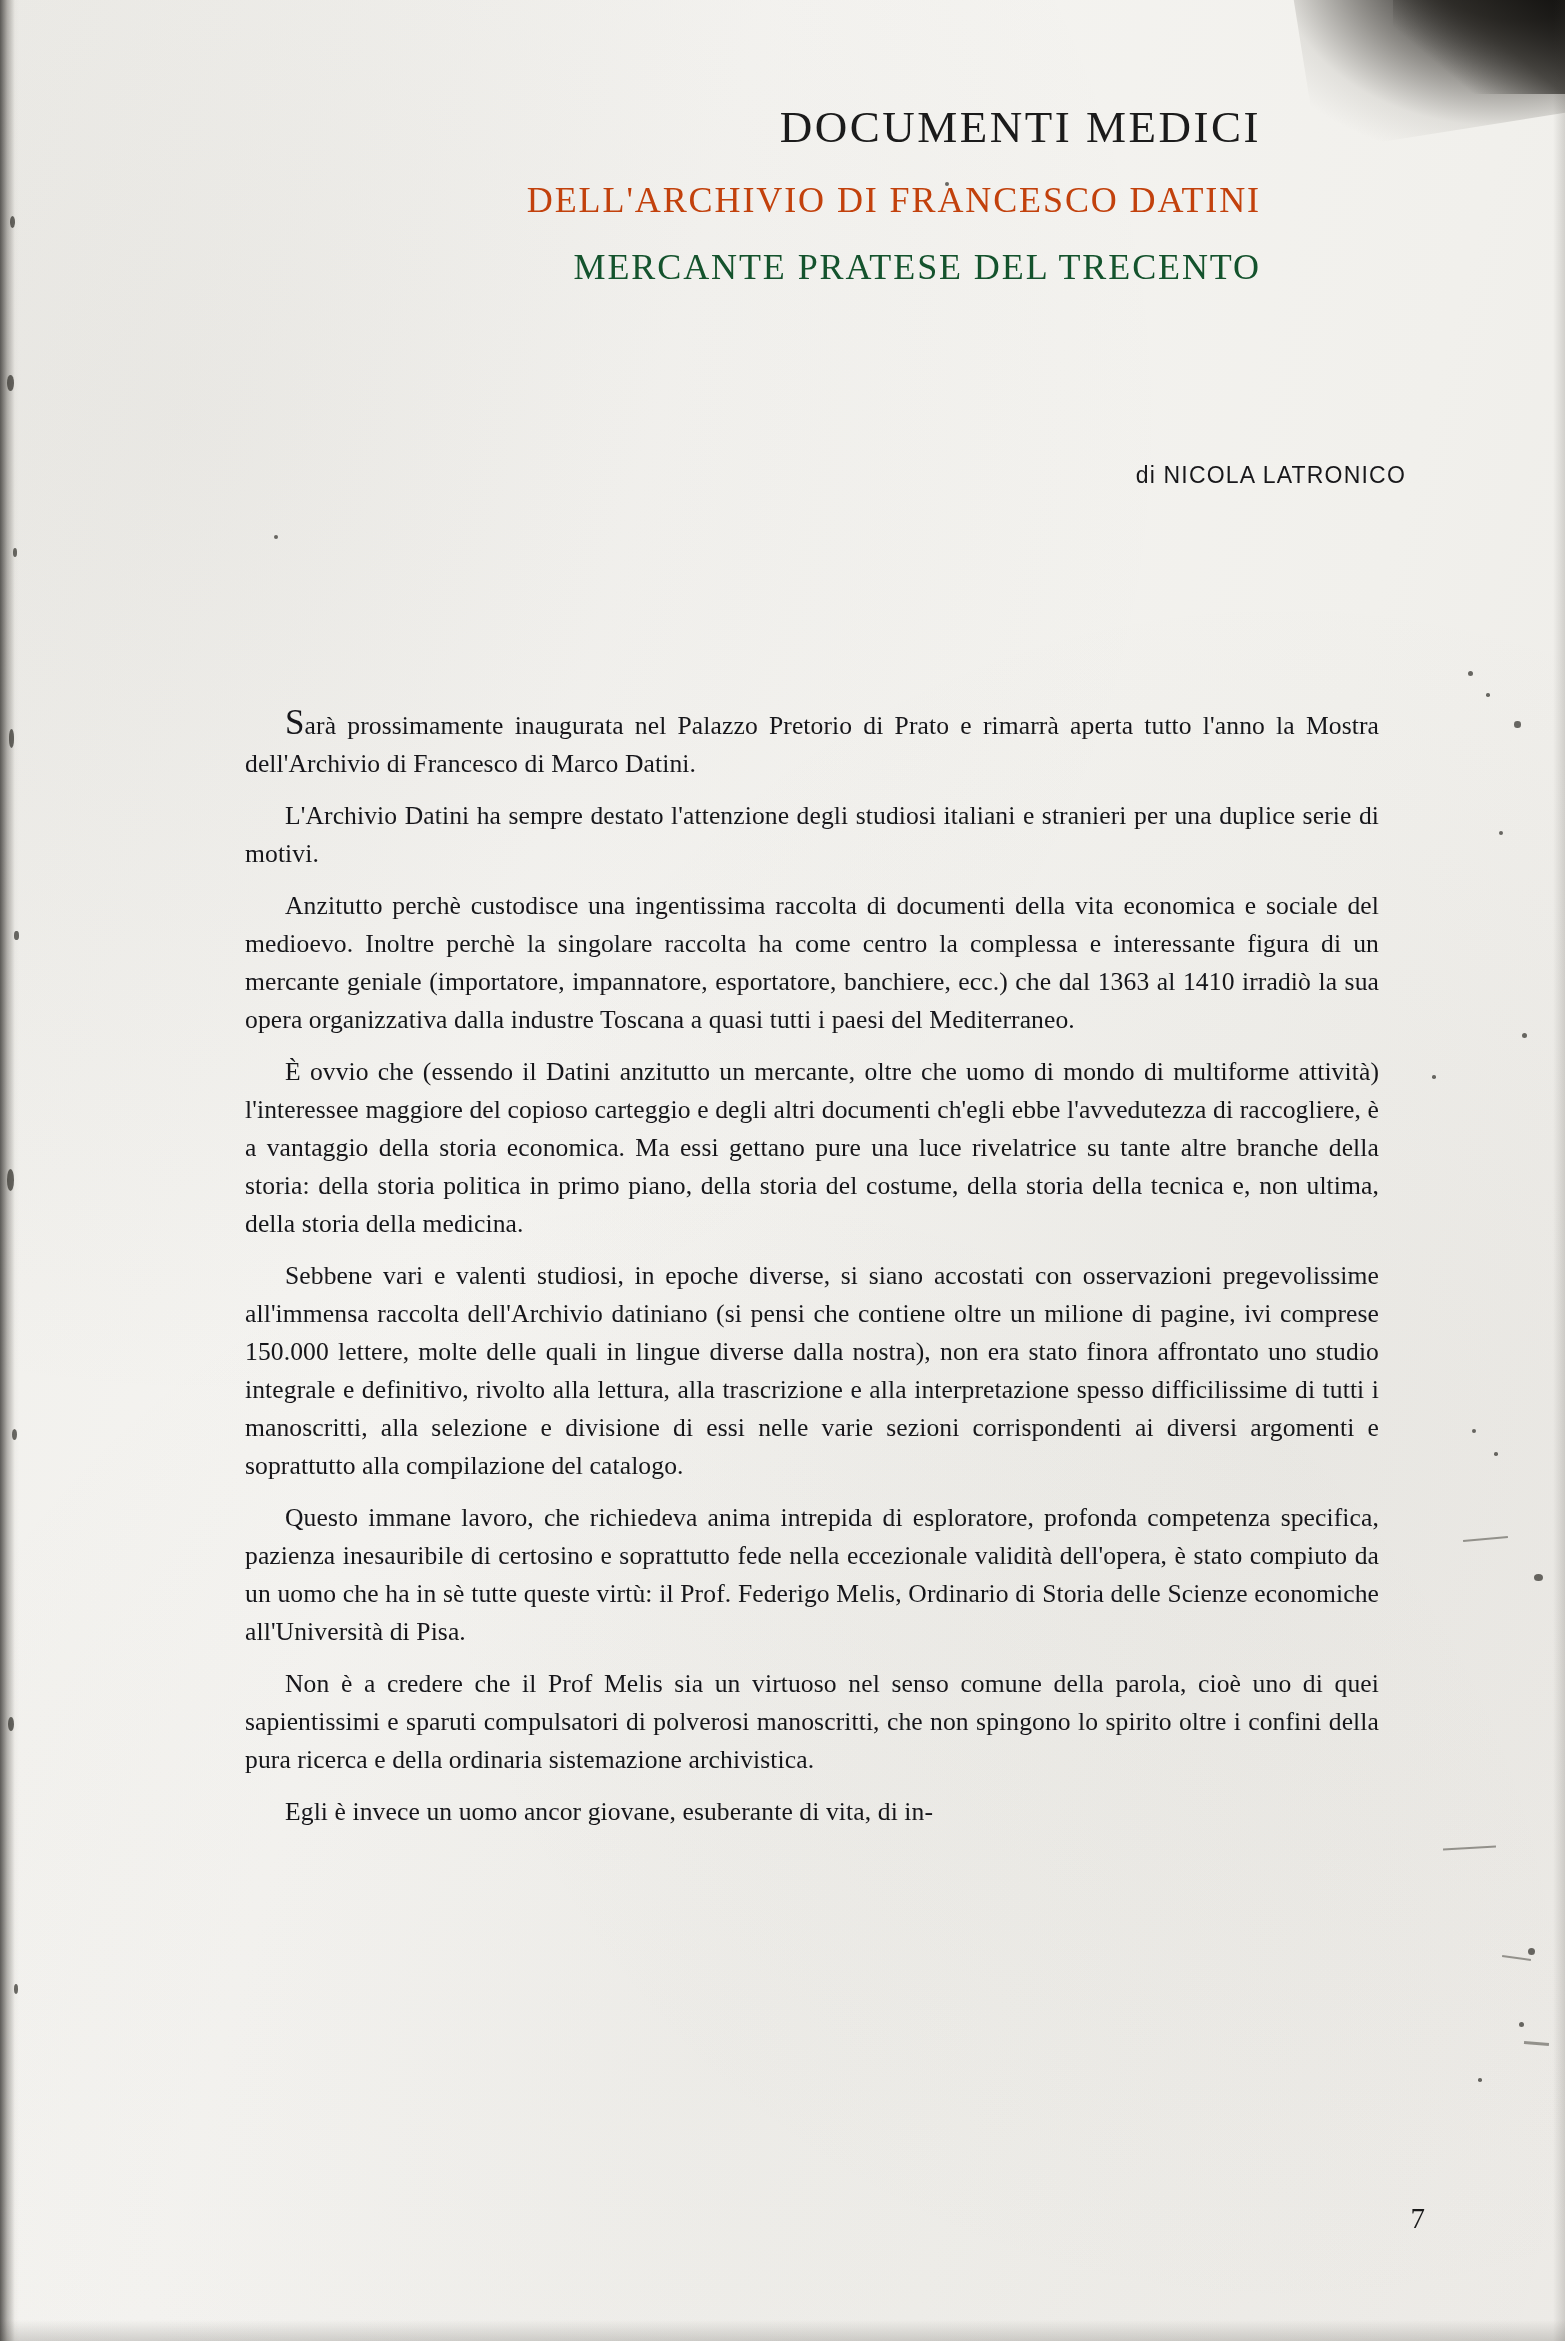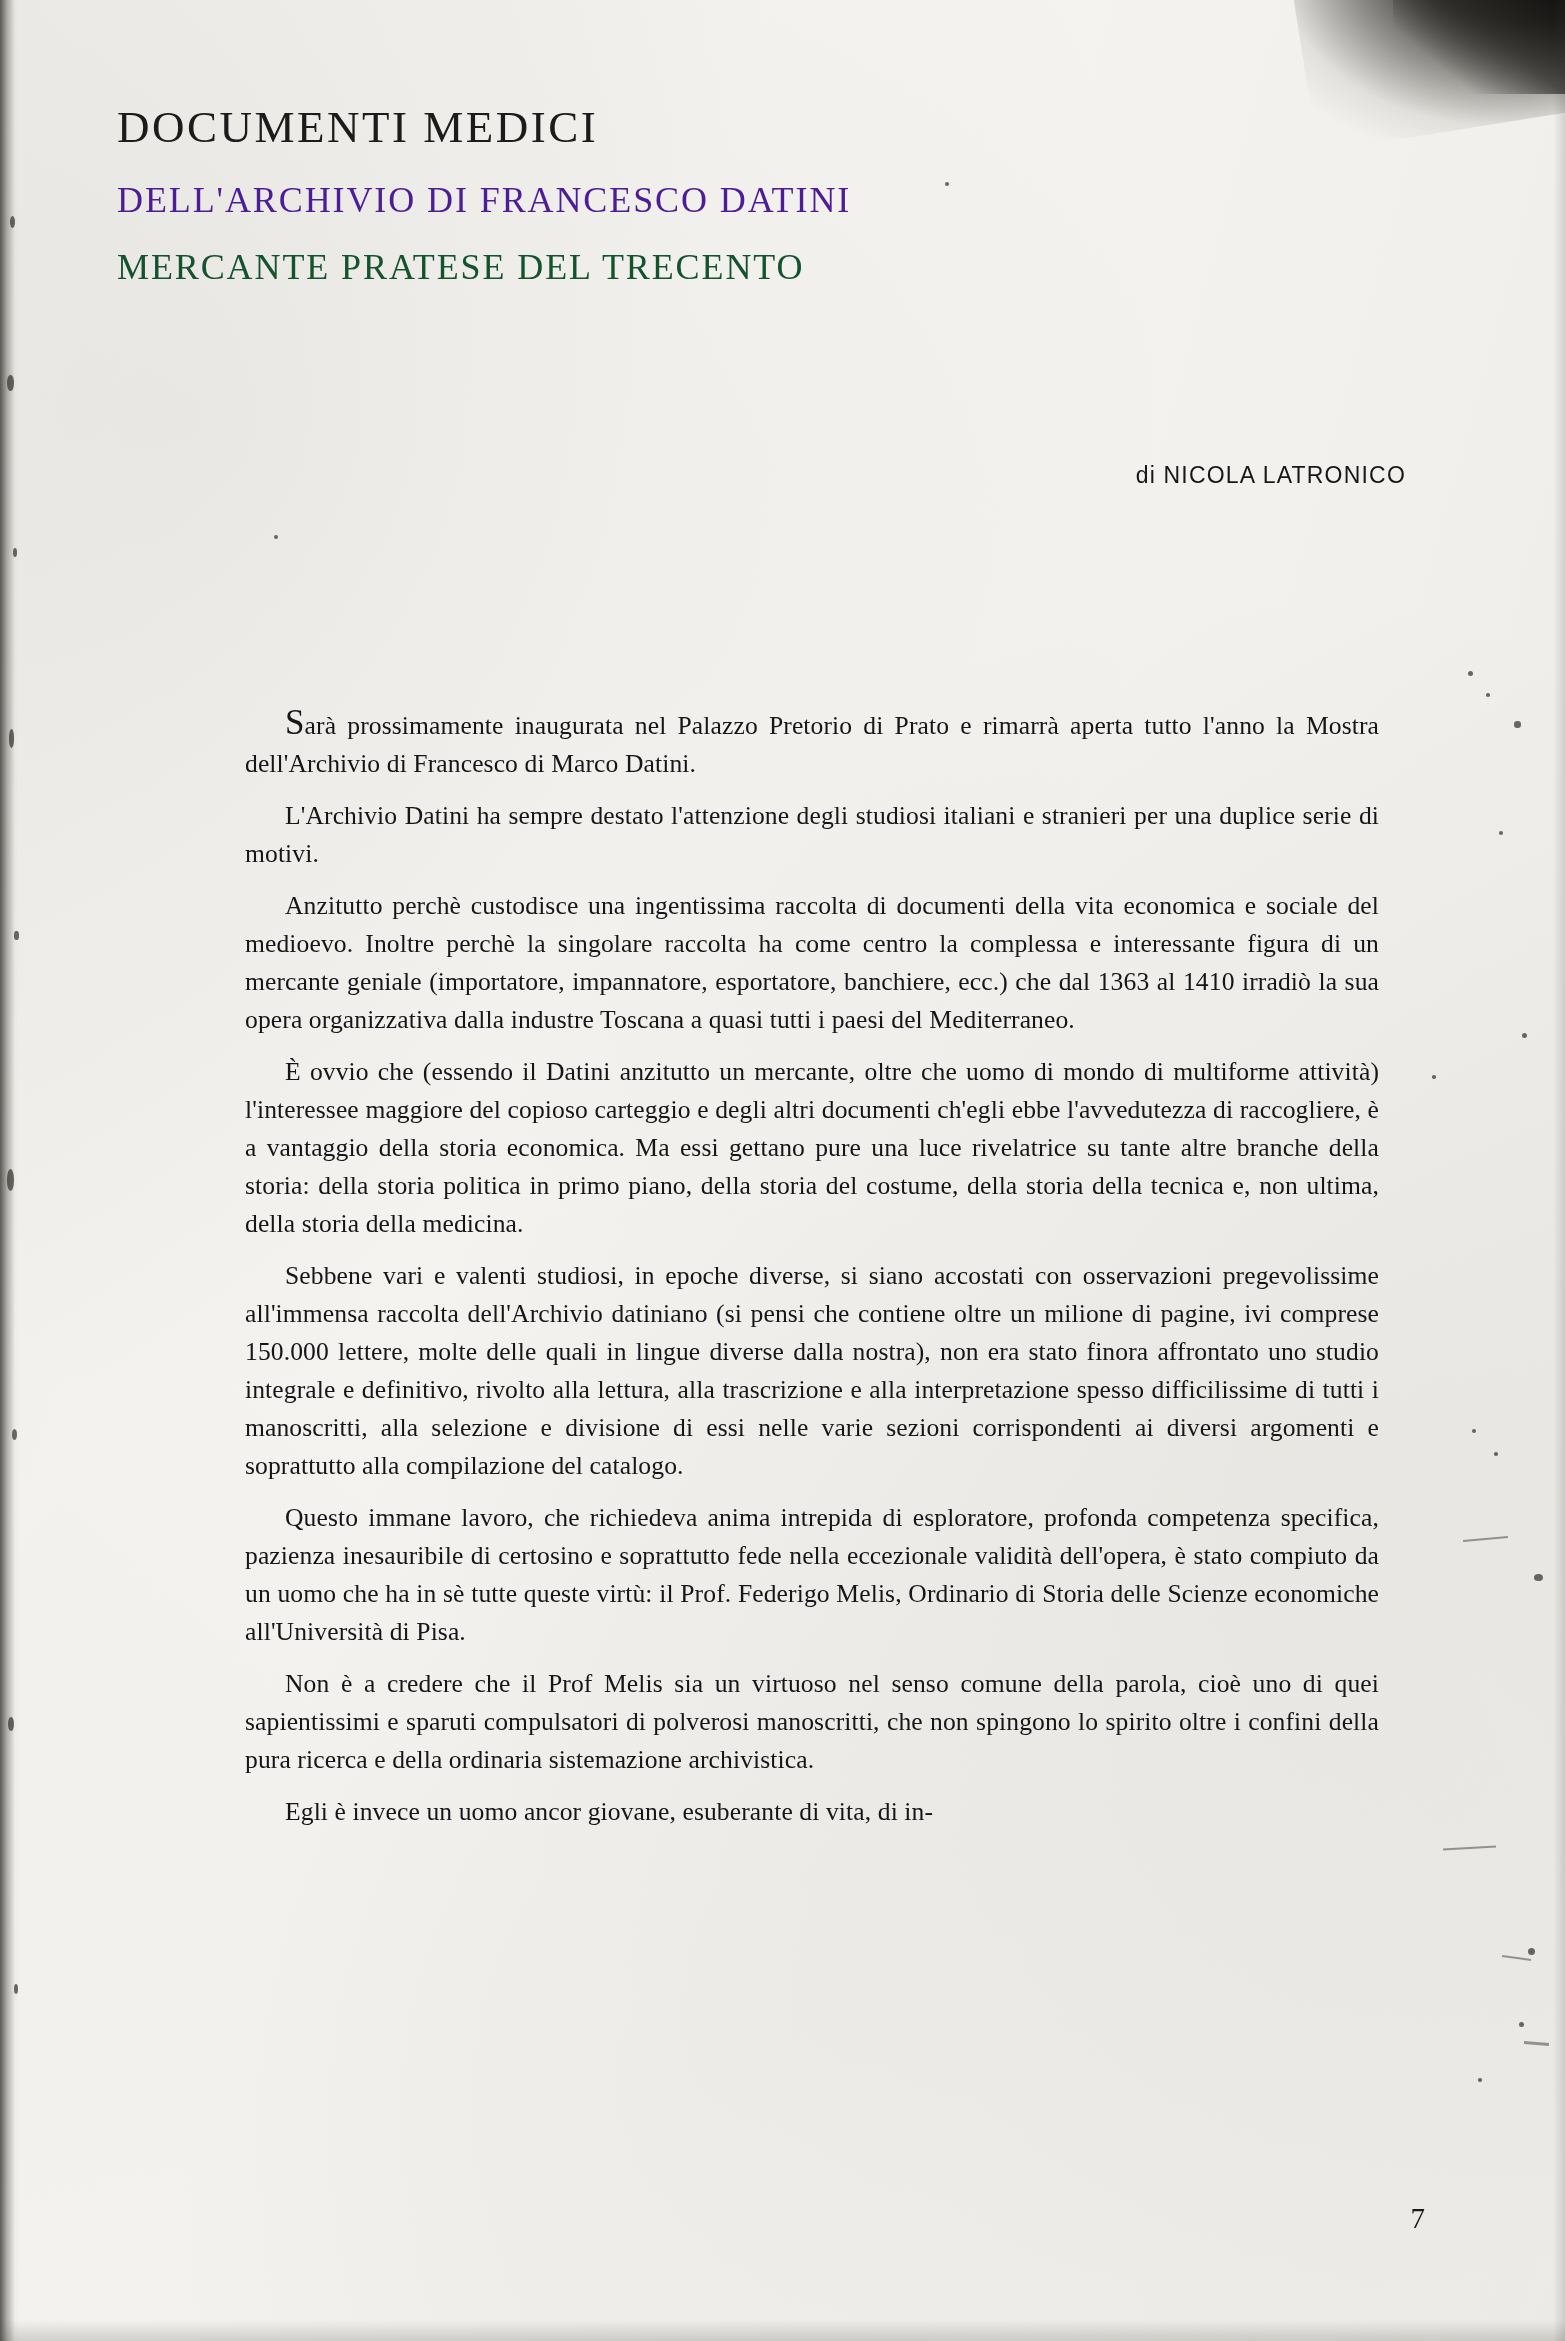--- a/index.html
+++ b/index.html
@@ -78,38 +78,39 @@
 
   .content {
     position: absolute;
     left: 0; top: 0;
     width: 1566px;
     height: 2342px;
   }
 
   .title-block {
     position: absolute;
-    left: 117px;
+    left: 107px;
     top: 105px;
     width: 1154px;
+    text-align: right;
   }
   .title-line-1 {
     font-size: 45px;
     letter-spacing: 2.5px;
     line-height: 1.0;
     color: #1b1b1b;
     font-weight: 400;
     margin-bottom: 32px;
     white-space: nowrap;
   }
   .title-line-2 {
     font-size: 36px;
     letter-spacing: 1.9px;
     line-height: 1.0;
-    color: #4c1d95;
+    color: #c2410c;
     font-weight: 400;
     margin-bottom: 31px;
     white-space: nowrap;
   }
   .title-line-3 {
     font-size: 36px;
     letter-spacing: 1.9px;
     line-height: 1.0;
     color: #14532d;
     font-weight: 400;

